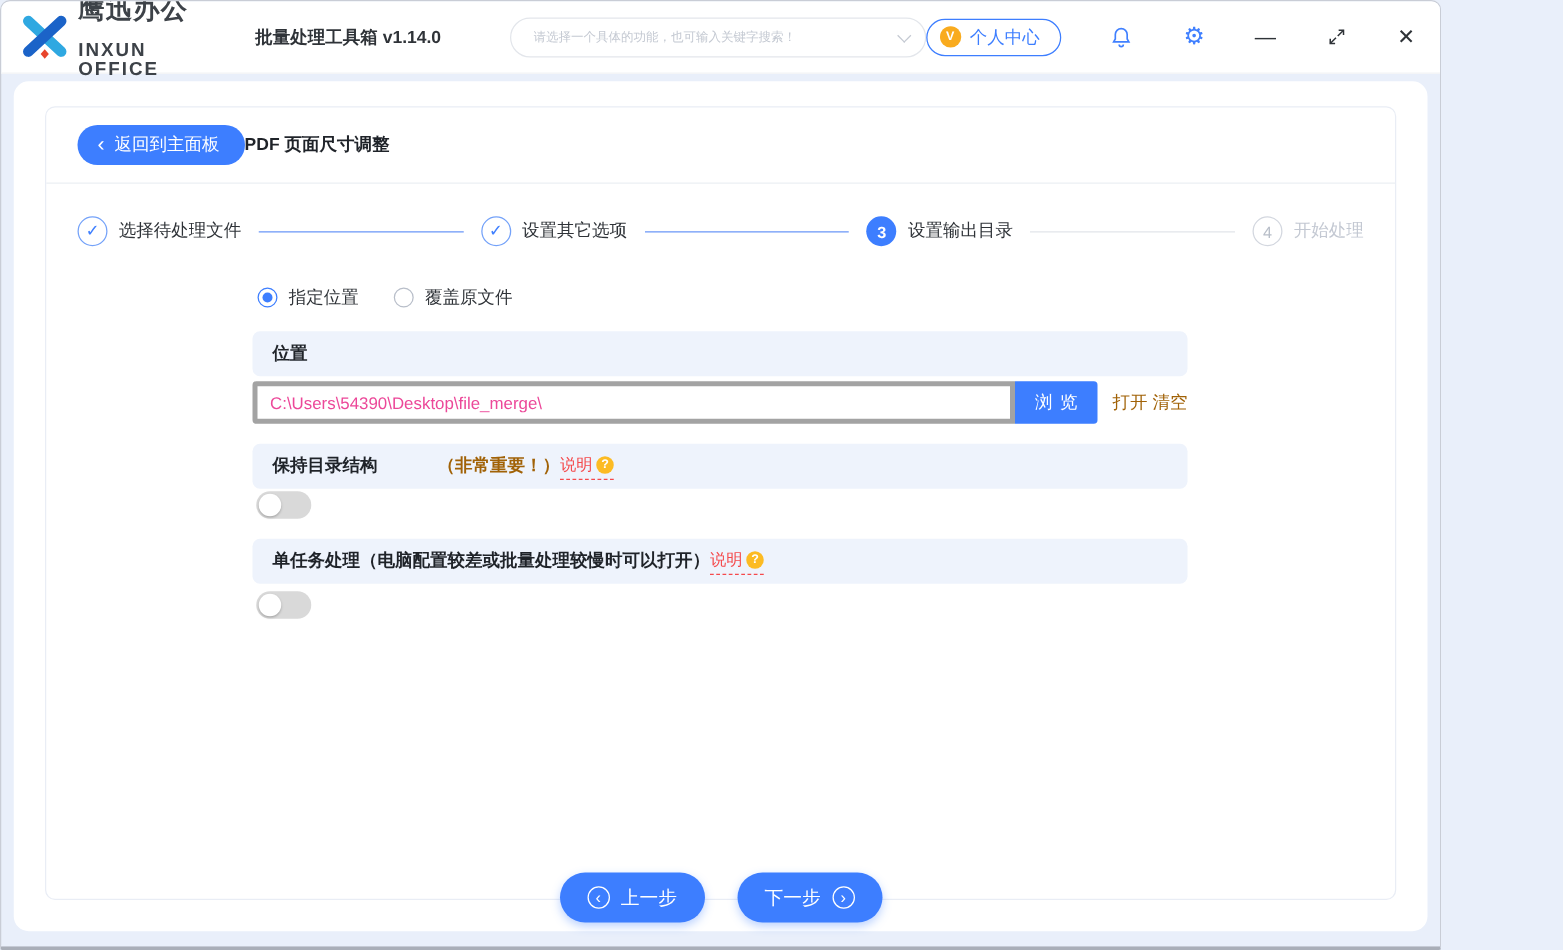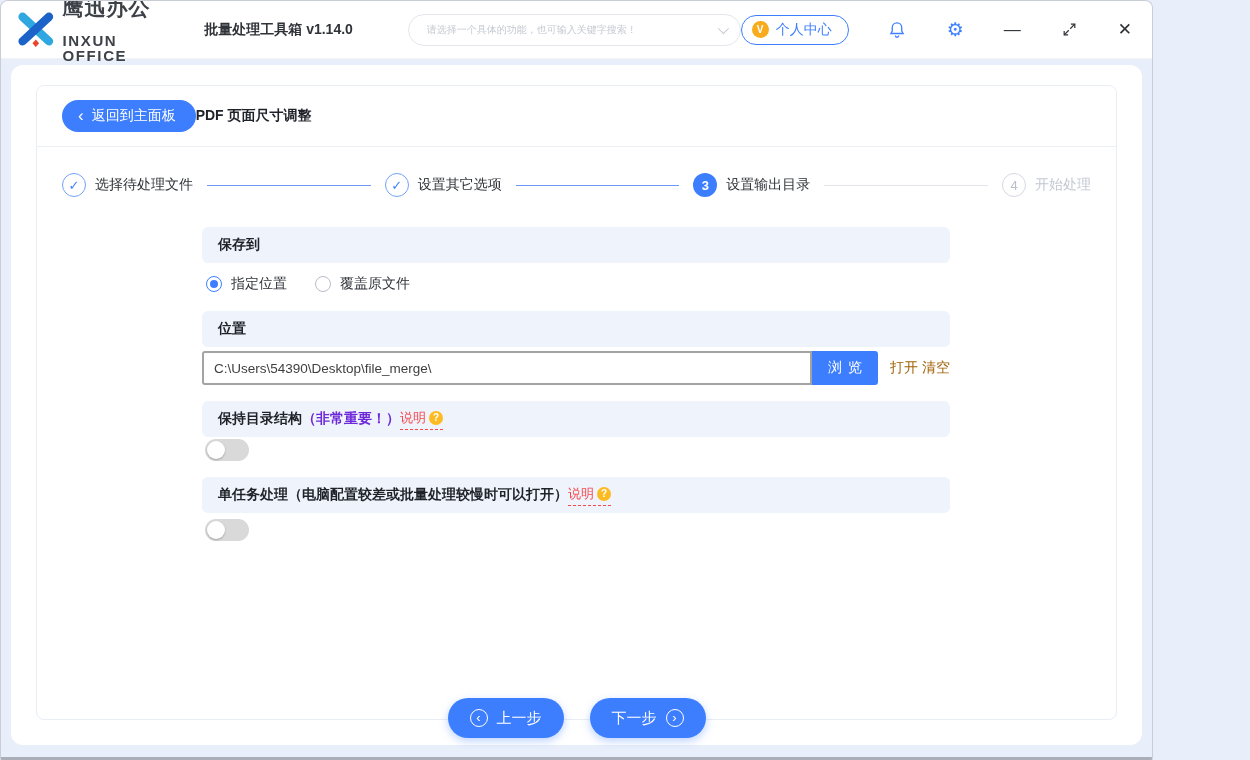--- a/index.html
+++ b/index.html
@@ -80,34 +80,34 @@
   .sline { flex:1; height:1px; margin:0 14px; }
   .sline.blue { background:#6b97f8; }
   .sline.gray { background:#e2e5ea; }
   
   .form { margin:30px 166px 0 165px; }
   .secbar {
     height:36px; background:#eef3fc; border-radius:6px;
     display:flex; align-items:center; padding:0 16px;
     font-size:14px; font-weight:bold; color:#1f2329;
   }
-  .red { color:#6d28d9; font-weight:bold; }
+  .red { color:#a16207; font-weight:bold;padding-left:48px; }
   .help-wrap { border-bottom:1px dashed #f5494b; padding-bottom:2px; display:flex; align-items:center; gap:3px; cursor:pointer; }
   .help-link { font-size:13px; color:#f5494b; font-weight:normal; }
   .q-badge { width:14px; height:14px; border-radius:50%; background:#fcbb23; color:#fff; font-size:10px; font-weight:bold; display:flex; align-items:center; justify-content:center; }
   .radio-row { display:flex; align-items:center; gap:28px; margin:10px 0 16px 4px; height:22px; }
   .radio-item { display:flex; align-items:center; gap:9px; cursor:pointer; font-size:14px; color:#2f3338; }
   .radio { width:16px; height:16px; border-radius:50%; background:#fff; flex:0 0 auto; }
   .radio.on { border:1.5px solid #3d7eff; display:flex; align-items:center; justify-content:center; }
   .radio.on::after { content:""; width:8px; height:8px; border-radius:50%; background:#3d7eff; }
   .radio.off { border:1.5px solid #b8bec9; }
   .path-row { display:flex; align-items:center; margin:4px 0 16px 0; }
   .path-input {
-    flex:1; height:34px; border:2px solid #a3a3a3; border-radius:3px 0 0 3px;
-    padding:12px 10px; font-size:13.5px; color:#404040; outline:none;
+    flex:1; height:34px; border:4px solid #a3a3a3; border-radius:3px 0 0 3px;
+    padding:12px 10px; font-size:13.5px; color:#ec4899; outline:none;
     font-family:"Liberation Sans","DejaVu Sans",sans-serif;
   }
   .browse-btn {
     width:66px; height:34px; border:none; border-radius:0 3px 3px 0;
     background:#3d7eff; color:#fff; font-size:14px; letter-spacing:6px;
     padding-left:6px; cursor:pointer; flex:0 0 auto;
   }
   .mini-link { background:none; border:none; color:#a16207; font-size:14px; cursor:pointer; white-space:nowrap; padding:0; }
   .mini-link.first { margin-left:12px; }
   .mini-link + .mini-link { margin-left:4px; }
@@ -211,23 +211,20 @@
           </div>
           <div class="sline gray"></div>
           <div class="step">
             <span class="scircle pending">4</span>
             <span class="slabel pending">开始处理</span>
           </div>
         </div>
 
         <div class="form">
 
-          <div class="secbar">
-            <span>保存到</span>
-          </div>
           <div class="radio-row">
             <label class="radio-item">
               <span class="radio on"></span>
               <span>指定位置</span>
             </label>
             <label class="radio-item">
               <span class="radio off"></span>
               <span>覆盖原文件</span>
             </label>
           </div>

